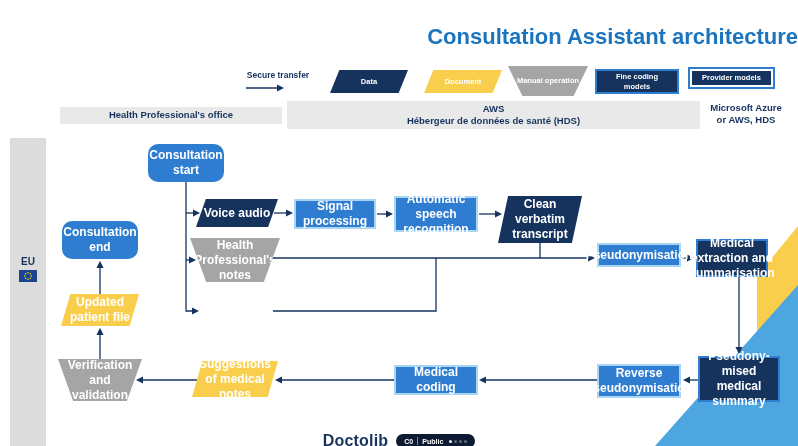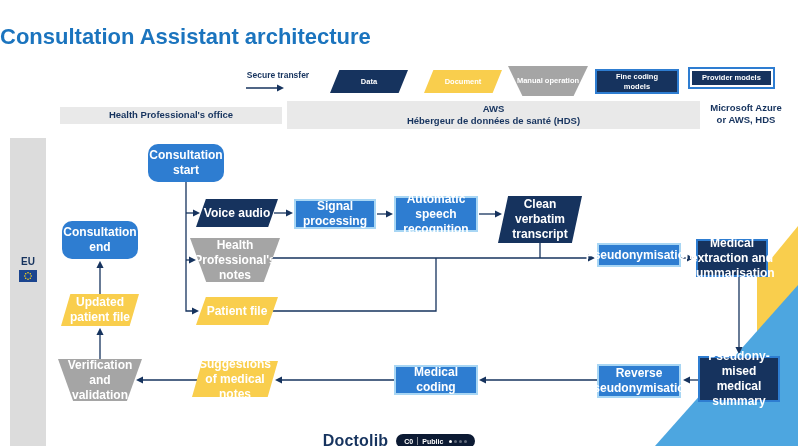--- a/index.html
+++ b/index.html
@@ -1,19 +1,19 @@
 <!DOCTYPE html>
 <html><head>
 <meta charset="utf-8">
 <style>
   * { margin:0; padding:0; box-sizing:border-box; }
   body { font-family:"Liberation Sans", sans-serif; background:#ffffff; }
   .canvas { position:relative; width:798px; height:446px; background:#fff; overflow:hidden; }
 
-  .title { position:absolute; top:24px; left:0; width:100%; text-align:left;
+  .title { position:absolute; top:24px; left:0; width:100%; text-align:right;
            font-size:22px; font-weight:bold; color:#1b74be; z-index:3; }
 
   .node { position:absolute; display:flex; align-items:center; justify-content:center;
           text-align:center; color:#fff; font-weight:bold; font-size:12px; line-height:1.25;
           z-index:3; padding:2px 5px; }
   .legend-shape { font-size:7.5px; }
 
   .rect-blue  { background:#2e7dd1; border:2px solid #a8d6f4; }
   .rect-navy  { background:#16335e; border:2px solid #2e7dd1; }
   .rect-navy-double { background:#16335e; border:2px solid #2e7dd1; box-shadow: inset 0 0 0 2px #fff; }
@@ -120,21 +120,20 @@
       <path d="M100 294 V263" marker-end="url(#ah)"></path>
     </g>
   </svg>
 
   <div class="node pill-blue" style="left:148px;top:144px;width:76px;height:38px">Consultation start</div>
   <div class="node para-navy" style="left:196px;top:199px;width:82px;height:28px">Voice audio</div>
   <div class="node rect-blue" style="left:294px;top:199px;width:82px;height:30px">Signal processing</div>
   <div class="node rect-blue" style="left:394px;top:196px;width:84px;height:36px">Automatic speech recognition</div>
   <div class="node para-navy" style="left:498px;top:196px;width:84px;height:47px">Clean verbatim transcript</div>
   <div class="node trap-gray" style="left:190px;top:238px;width:90px;height:44px">Health Professional's notes</div>
-  <div class="node para-yellow" style="left:196px;top:297px;width:82px;height:28px">Patient file</div>
   <div class="node rect-blue" style="left:597px;top:243px;width:84px;height:24px">Pseudonymisation</div>
   <div class="node rect-navy" style="left:696px;top:239px;width:72px;height:38px">Medical extraction and summarisation</div>
   <div class="node pill-blue" style="left:62px;top:221px;width:76px;height:38px">Consultation end</div>
   <div class="node para-yellow" style="left:61px;top:294px;width:78px;height:32px">Updated patient file</div>
   <div class="node trap-gray" style="left:58px;top:359px;width:84px;height:42px">Verification and validation</div>
   <div class="node para-yellow" style="left:192px;top:361px;width:86px;height:36px">Suggestions of medical notes</div>
   <div class="node rect-blue" style="left:394px;top:365px;width:84px;height:30px">Medical coding</div>
   <div class="node rect-blue" style="left:597px;top:364px;width:84px;height:34px">Reverse pseudonymisation</div>
   <div class="node rect-navy" style="left:698px;top:356px;width:82px;height:46px">Pseudony-mised medical summary</div>
 

